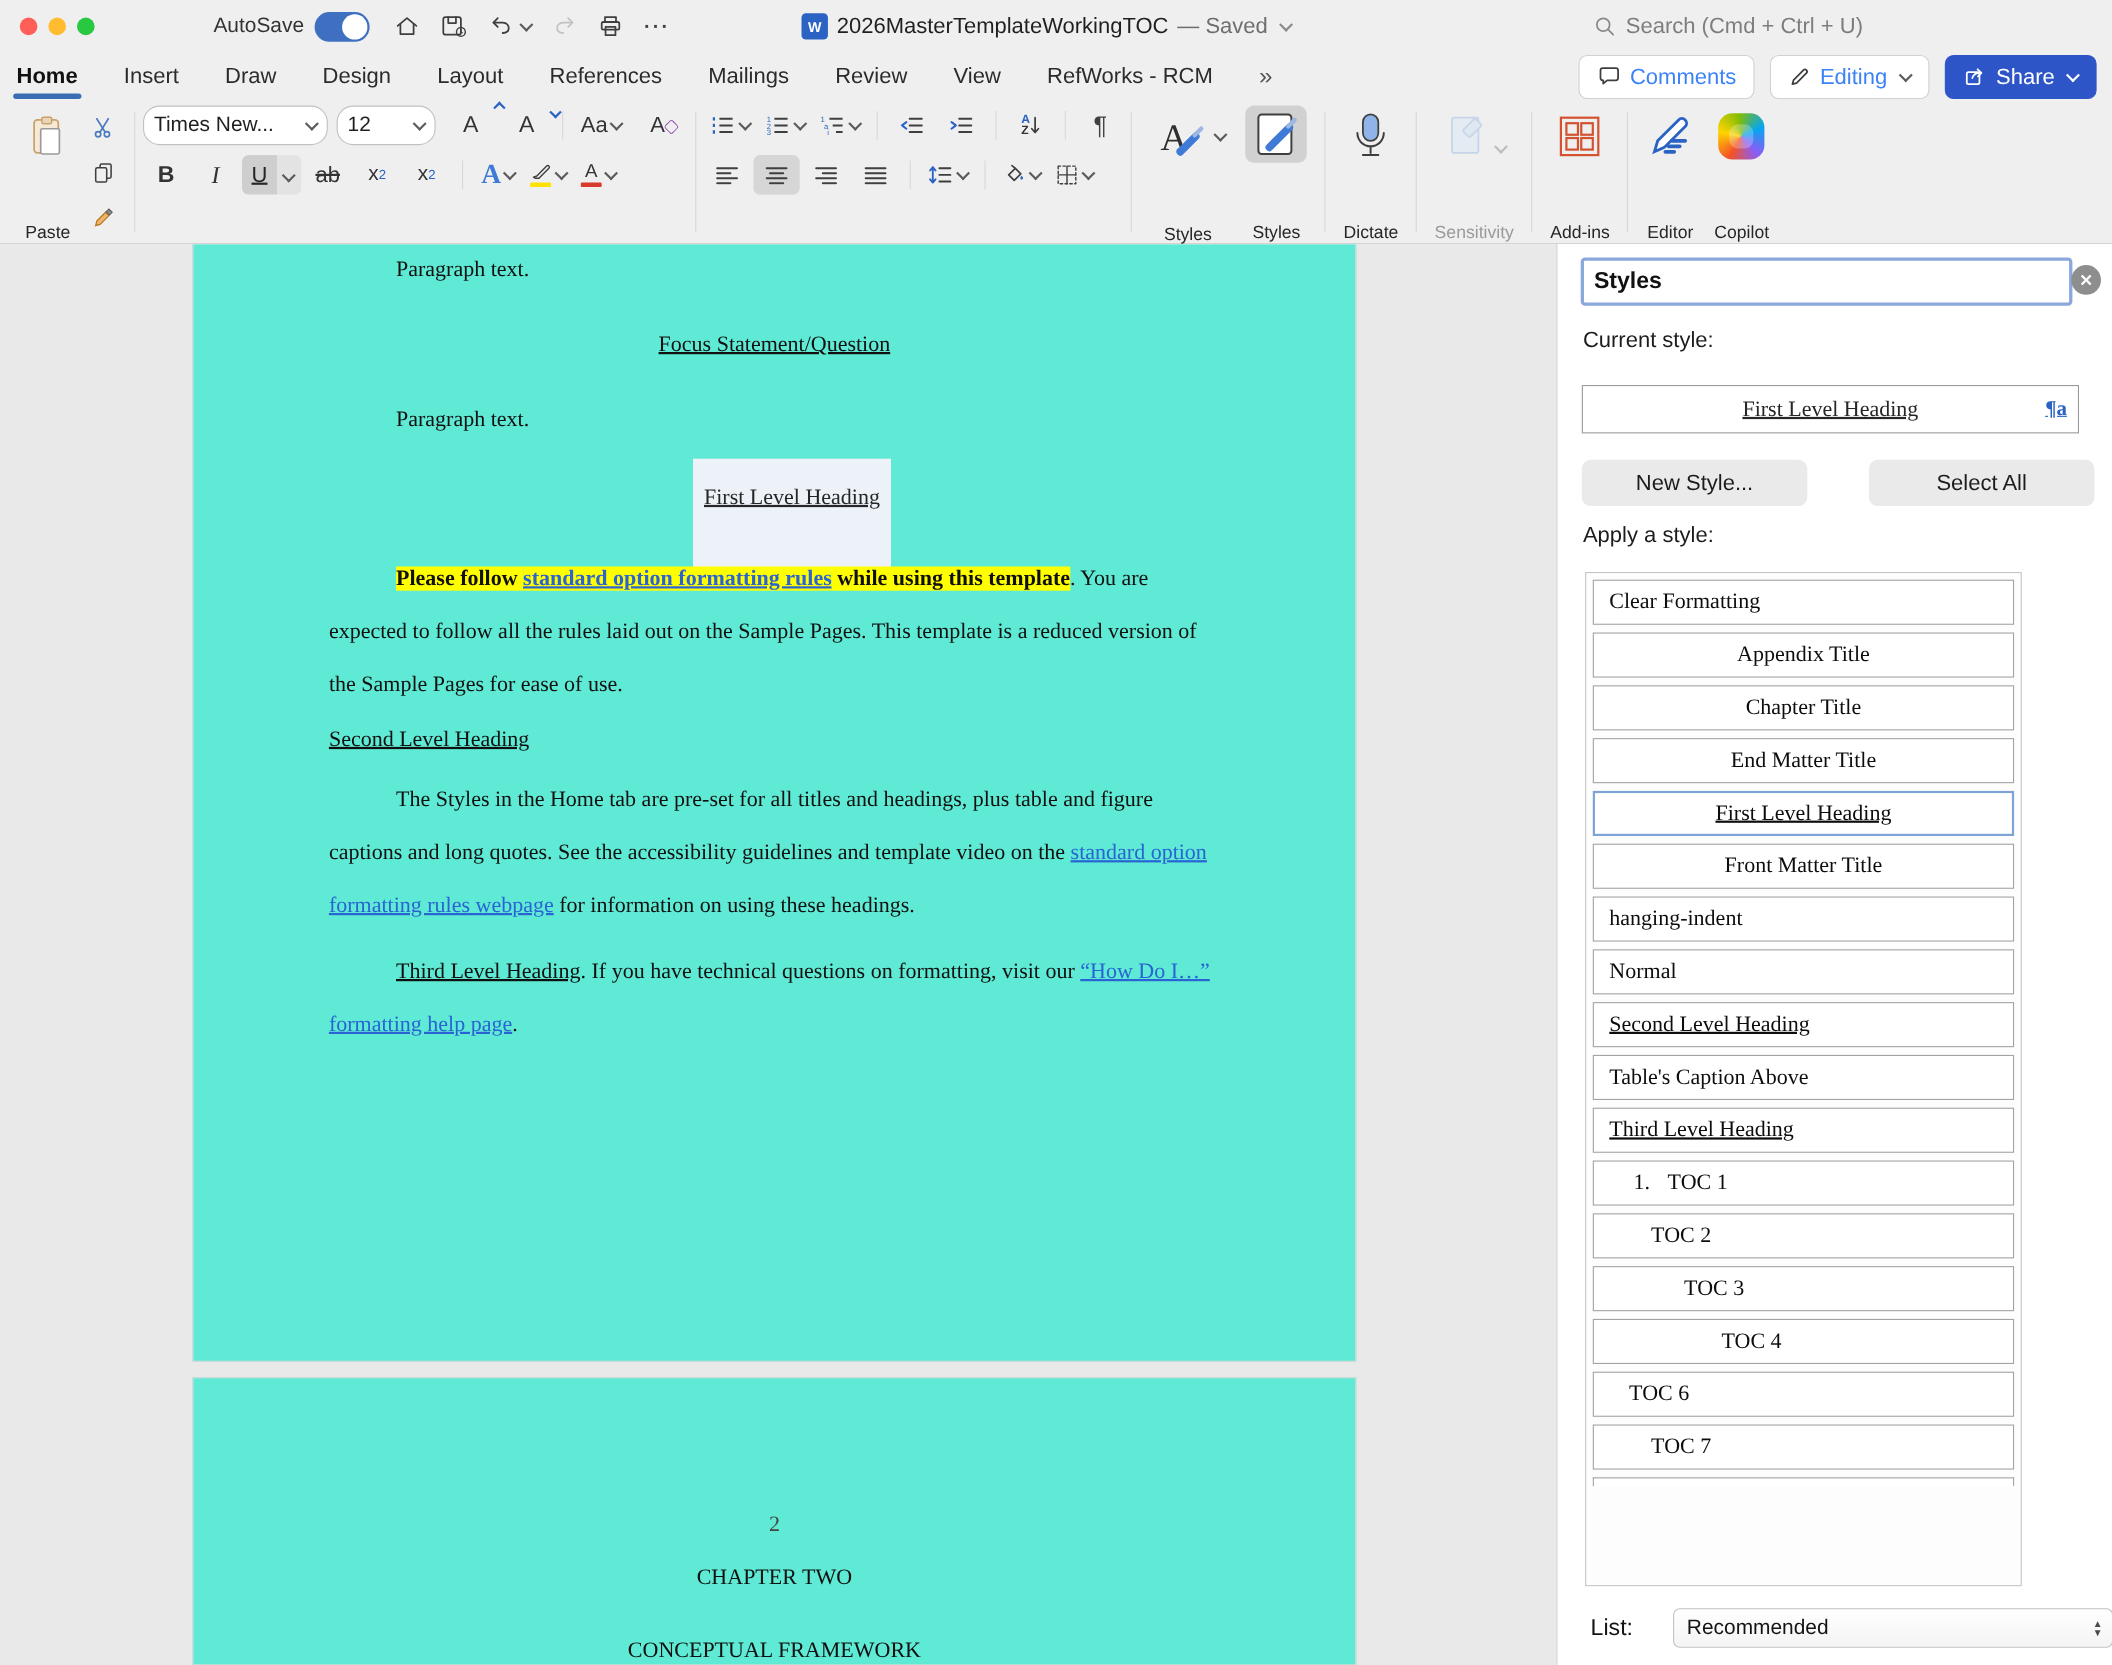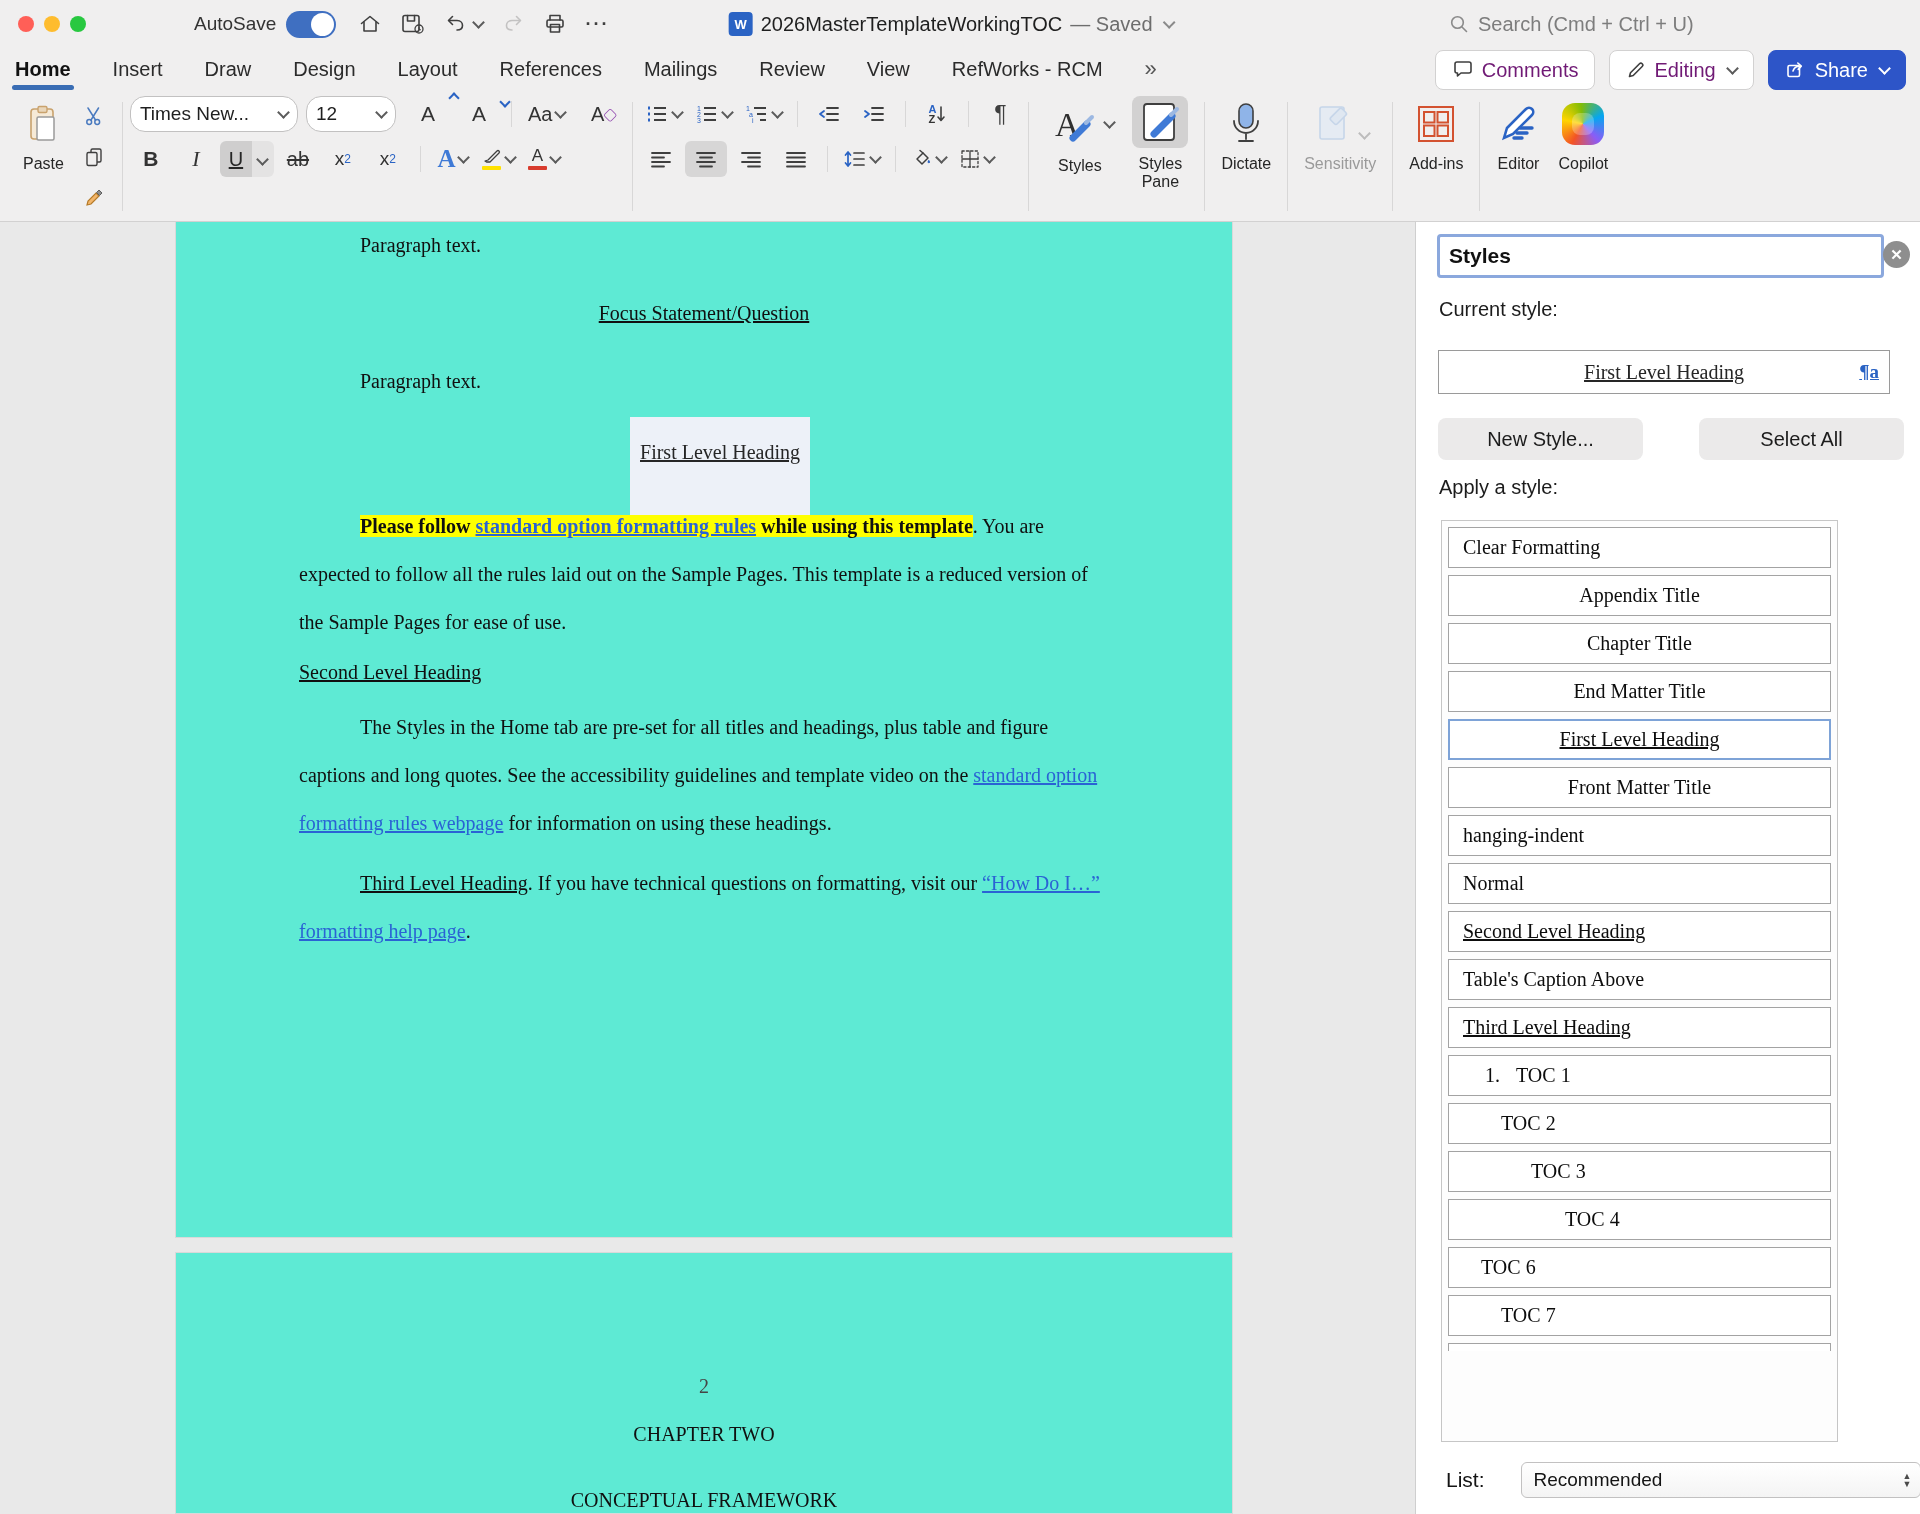--- a/index.html
+++ b/index.html
@@ -31,40 +31,40 @@
   .chev.lite{border-color:#8a8a8a;}
 
   
   .tabbar{height:42px;background:#f0efef;display:flex;align-items:center;padding-left:15px;position:relative;}
   .tab{font-size:20px;color:#2b2b2b;margin-right:42px;position:relative;cursor:default;}
   .tab.active{font-weight:700;color:#111;}
   .tab.active::after{content:"";position:absolute;left:-3px;right:-3px;bottom:-9px;height:5px;border-radius:3px;background:#3a6db4;}
   .tab-overflow{font-size:22px;color:#555;margin-right:0;}
   .tab-actions{position:absolute;right:14px;top:2px;display:flex;gap:14px;align-items:center;}
   .pill{height:38px;border:1px solid #d2d1d1;background:#fff;border-radius:8px;display:flex;align-items:center;
-        gap:8px;padding:0 16px;font-size:20px;color:#701a75;}
+        gap:8px;padding:0 16px;font-size:20px;color:#3b82f6;}
   .pill.share{background:#2d55c8;border-color:#2d55c8;color:#fff;}
 
   
   .ribbon{height:132px;box-sizing:border-box;background:#f0efef;border-bottom:1px solid #d2d1d1;
           display:flex;align-items:flex-start;padding:6px 8px 0 14px;}
   .vsep{width:1px;background:#d8d7d7;align-self:stretch;margin:6px 7px 10px 7px;}
   .stack{display:flex;flex-direction:column;gap:9px;}
   .rrow{display:flex;align-items:center;gap:3px;}
   .ib{height:36px;min-width:32px;padding:0 5px;display:inline-flex;align-items:center;justify-content:center;
       border-radius:6px;color:#333;font-size:20px;}
   .ib.sel{background:#d7d6d6;}
   .combo{display:inline-flex;align-items:center;justify-content:space-between;height:34px;background:#fff;
          border:1px solid #c2c1c1;border-radius:15px;padding:0 9px;font-size:19px;color:#1f1f1f;}
   .split{display:inline-flex;border-radius:6px;overflow:hidden;}
   .split .sm{background:#cfcece;height:36px;min-width:32px;display:flex;align-items:center;justify-content:center;font-size:20px;}
   .split .sd{background:#e4e3e3;width:22px;height:36px;display:flex;align-items:center;justify-content:center;}
   .big{display:flex;flex-direction:column;align-items:center;gap:3px;padding:0 9px;font-size:16px;color:#262626;text-align:center;}
   .big .icx{height:56px;display:flex;align-items:center;}
-  .big .lbl{line-height:18px;}
+  .big .lbl{line-height:18px;margin-top:48px;}
   .icbox{padding:4px 6px;border-radius:8px;}
   .icbox.sel{background:#d2d1d1;}
   .bB{font-weight:800;font-size:21px;}
   .bI{font-style:italic;font-family:"Liberation Serif",serif;font-size:22px;}
   .bU{text-decoration:underline;font-size:20px;}
   .bab{text-decoration:line-through;font-size:20px;}
   .xx{font-size:19px;position:relative;}
   .xx .d{font-size:12px;color:#2a63c4;}
   .fx{color:#3f7ad6;font-weight:800;font-size:25px;font-family:"Liberation Serif",serif;}
   .bars{display:flex;flex-direction:column;align-items:center;gap:3px;line-height:1;}

